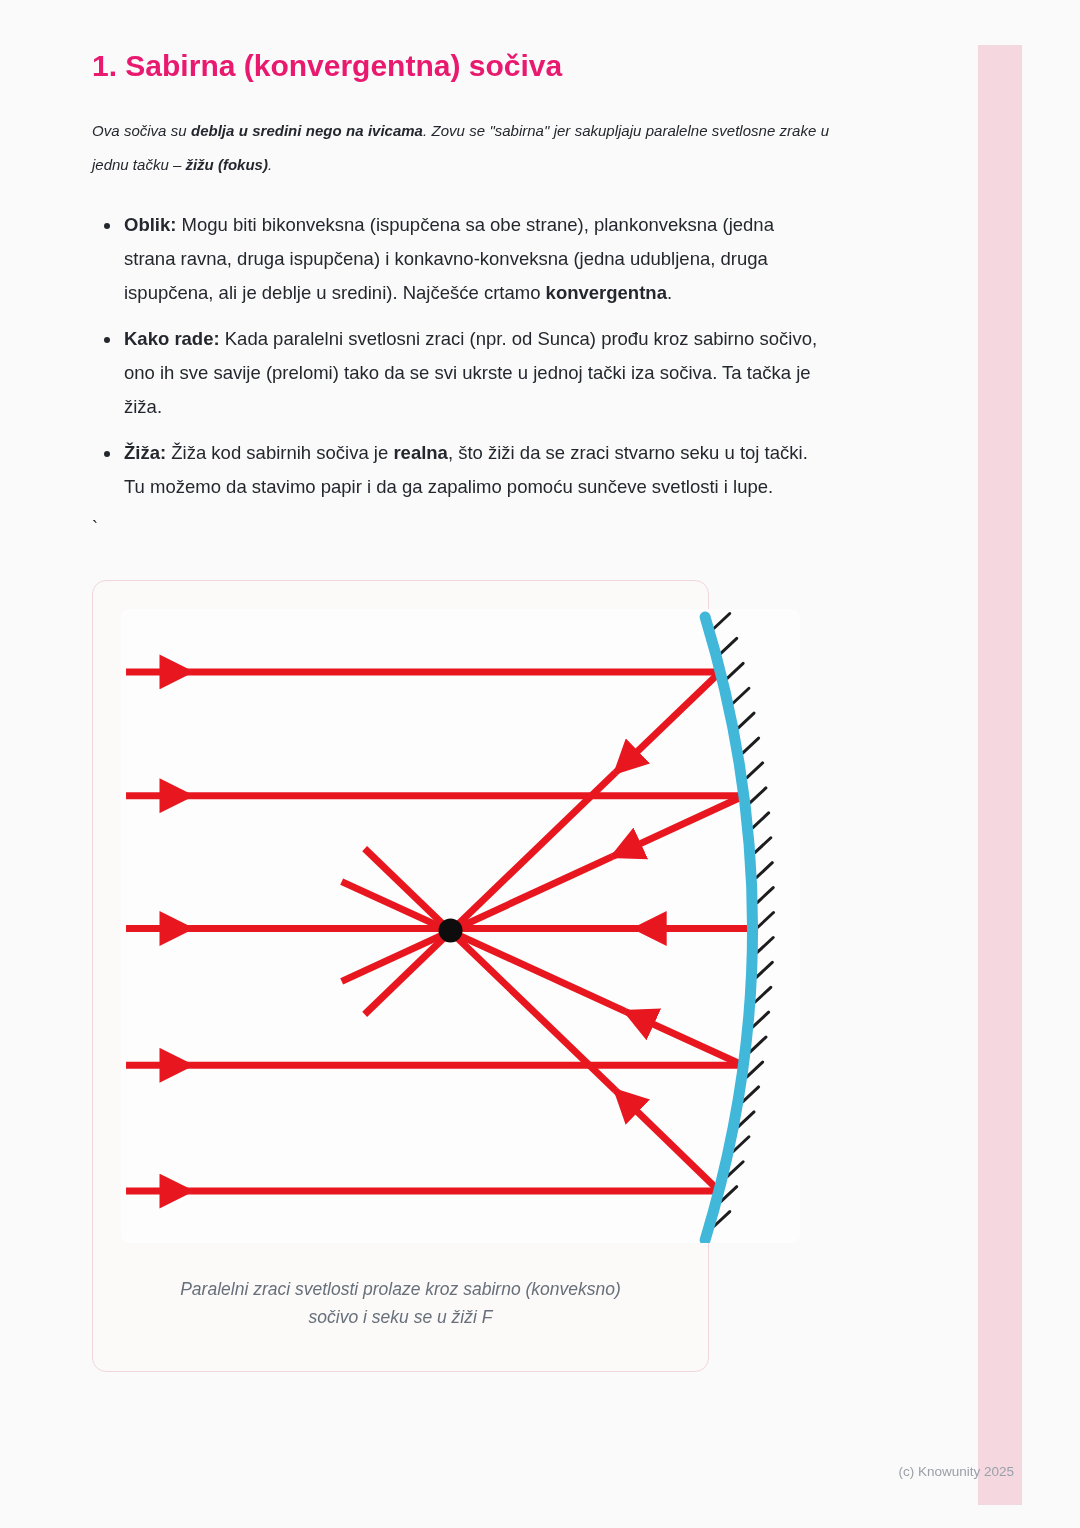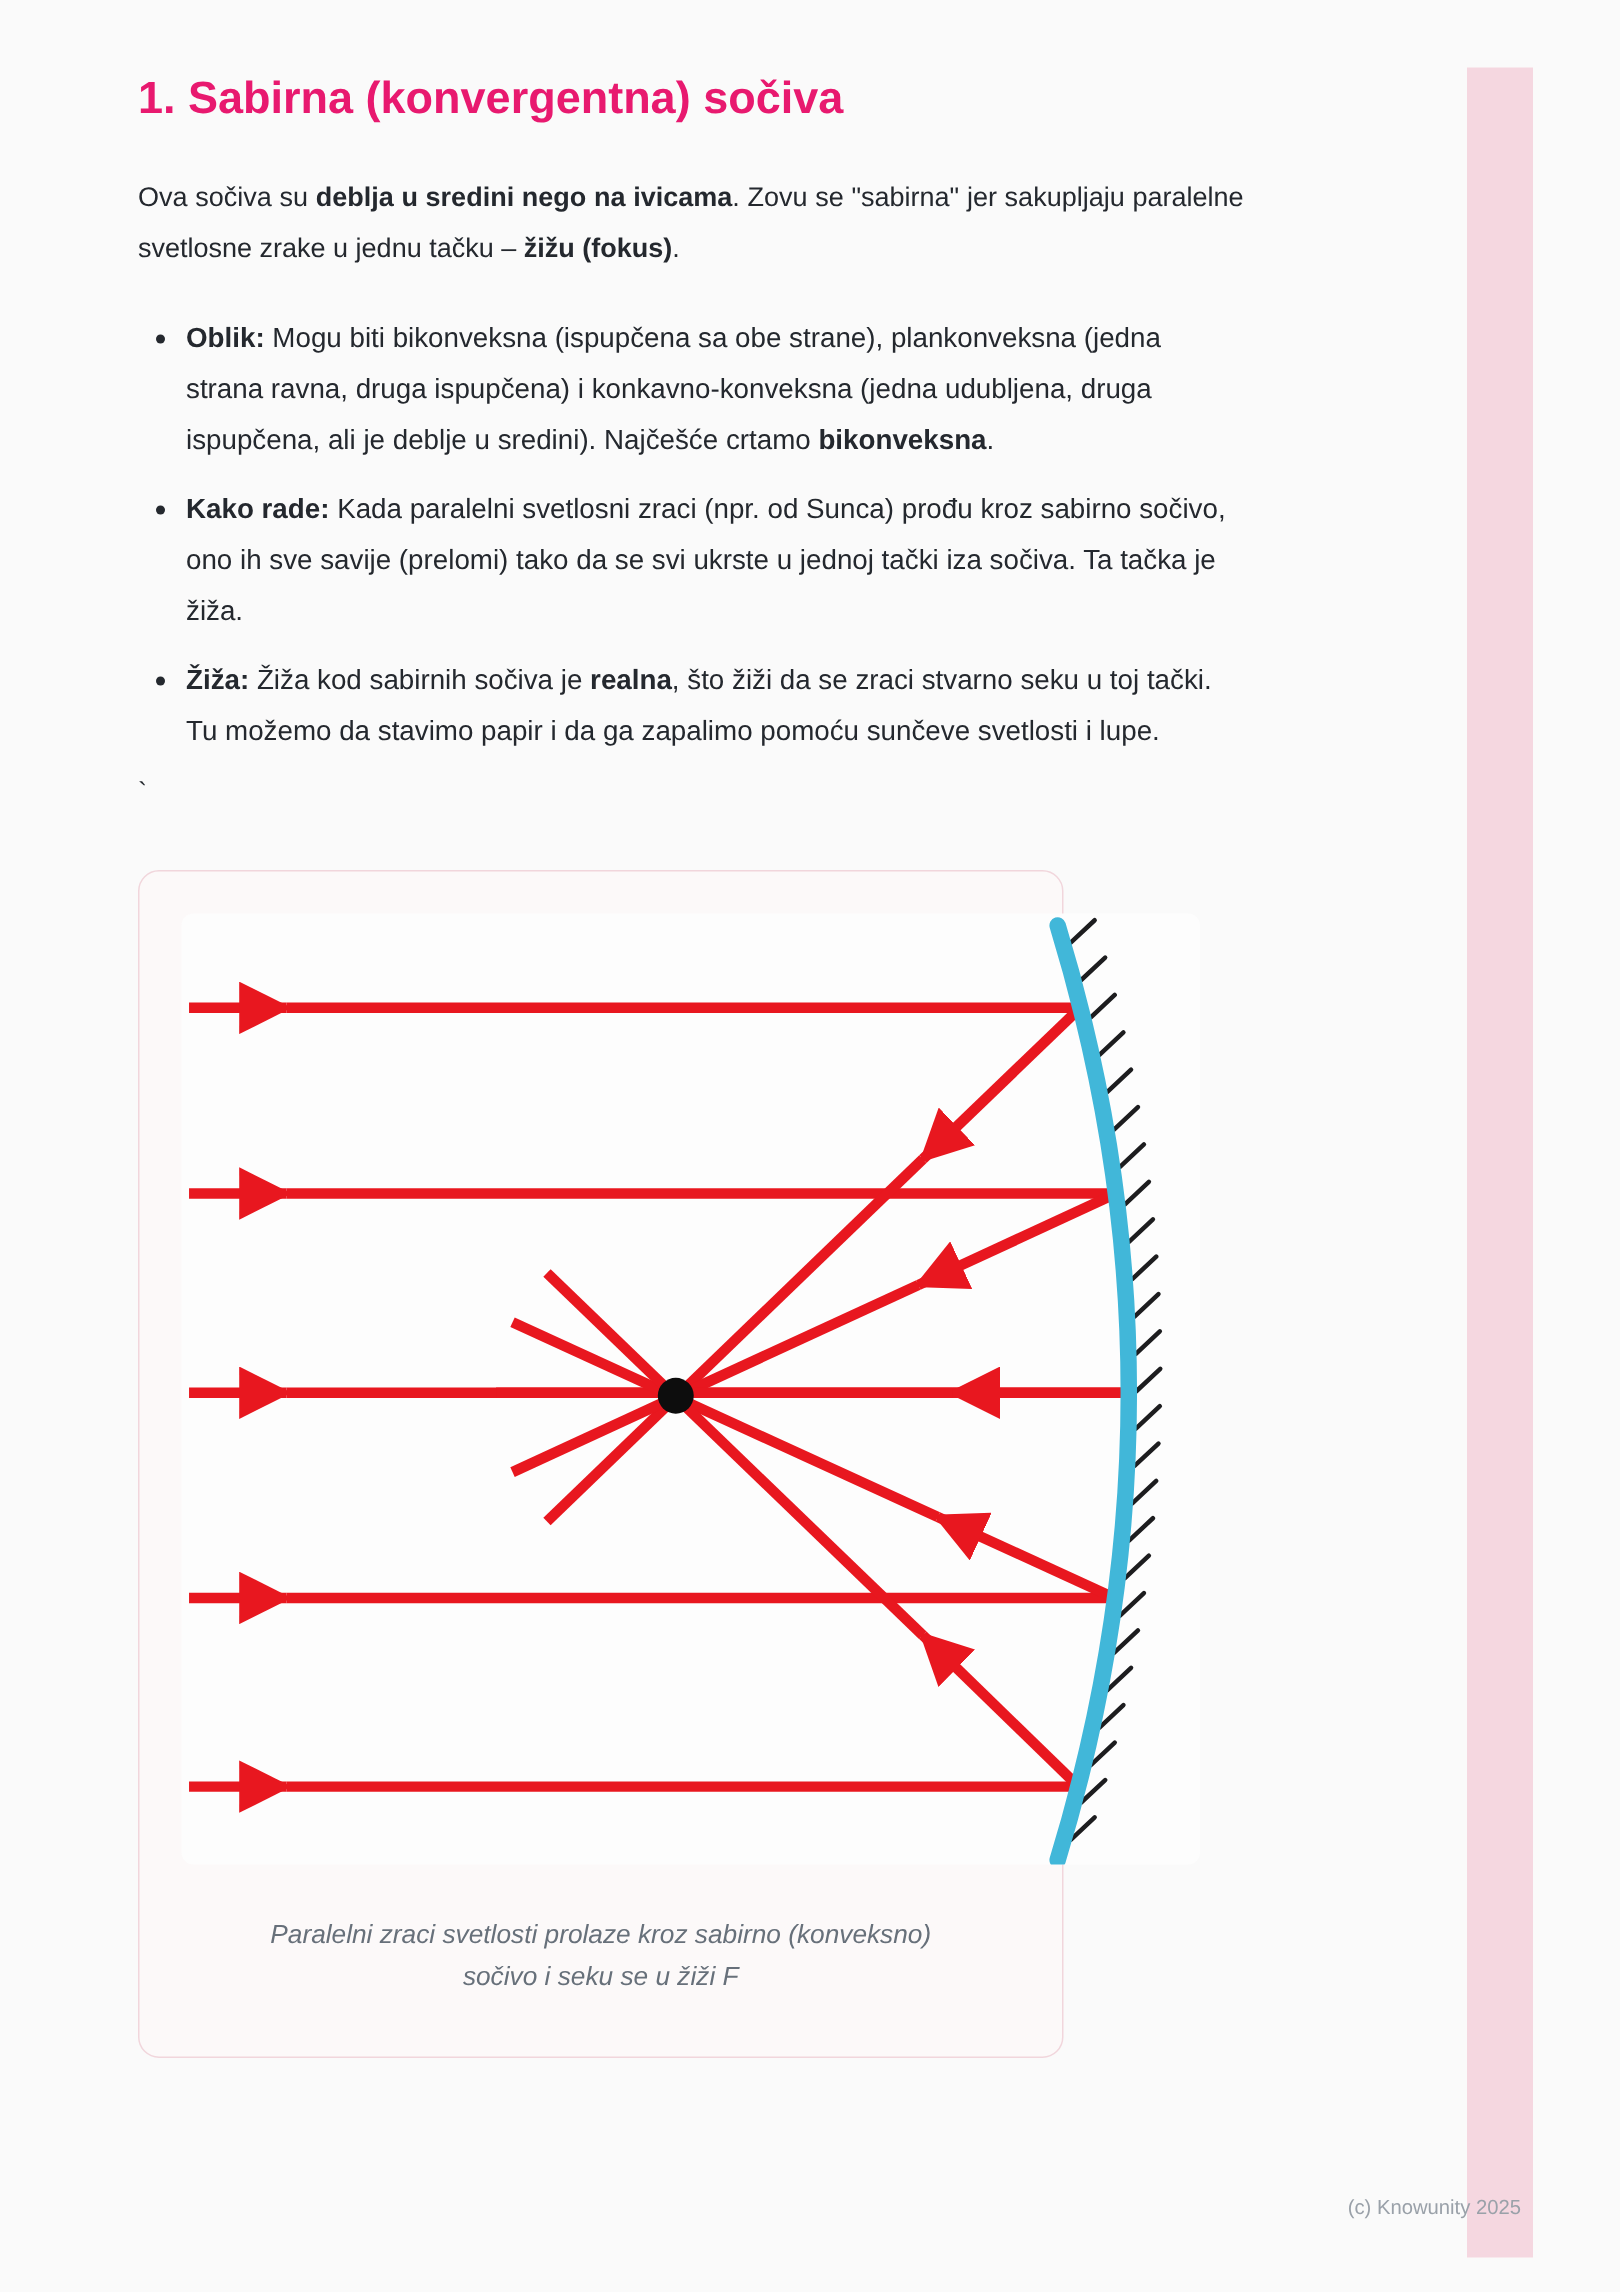--- a/index.html
+++ b/index.html
@@ -14,22 +14,23 @@
     background:#f5d7e0;
   }
   .content {
     position:absolute; left:92px; top:48px; width:737px;
   }
   h1.heading {
     margin:0 0 30px 0; font-size:30px; line-height:1.2; font-weight:700;
     color:#e8196f;
   }
   p.lead {
-    margin:0 0 26px 0; font-size:18px; line-height:34px;
+    margin:0 0 26px 0; font-size:15px; line-height:34px;
     text-align:justify;
+    font-style:italic;
   }
   ul.props {
     margin:0; padding:0 0 0 30px;
   }
   ul.props li {
     font-size:18.5px; line-height:34px; margin:0 0 12px 0; padding-left:2px;
   }
   ul.props li::marker { color:#24282e; }
   b { font-weight:700; }
   .stray {
@@ -59,21 +60,21 @@
 
 <div class="side-stripe"></div>
 
 <div class="content">
 
   <h1 class="heading">1. Sabirna (konvergentna) sočiva</h1>
 
   <p class="lead"><span>Ova sočiva su </span><b>deblja u sredini nego na ivicama</b><span>. Zovu se "sabirna" jer sakupljaju paralelne svetlosne zrake u jednu tačku – </span><b>žižu (fokus)</b><span>.</span></p>
 
   <ul class="props">
-    <li><b>Oblik:</b><span> Mogu biti bikonveksna (ispupčena sa obe strane), plankonveksna (jedna strana ravna, druga ispupčena) i konkavno-konveksna (jedna udubljena, druga ispupčena, ali je deblje u sredini). Najčešće crtamo </span><b>bikonveksna</b><span>.</span></li>
+    <li><b>Oblik:</b><span> Mogu biti bikonveksna (ispupčena sa obe strane), plankonveksna (jedna strana ravna, druga ispupčena) i konkavno-konveksna (jedna udubljena, druga ispupčena, ali je deblje u sredini). Najčešće crtamo </span><b>konvergentna</b><span>.</span></li>
     <li><b>Kako rade:</b><span> Kada paralelni svetlosni zraci (npr. od Sunca) prođu kroz sabirno sočivo, ono ih sve savije (prelomi) tako da se svi ukrste u jednoj tački iza sočiva. Ta tačka je žiža.</span></li>
     <li><b>Žiža:</b><span> Žiža kod sabirnih sočiva je </span><b>realna</b><span>, što žiži da se zraci stvarno seku u toj tački. Tu možemo da stavimo papir i da ga zapalimo pomoću sunčeve svetlosti i lupe.</span></li>
   </ul>
 
   <div class="stray">`</div>
 
   <figure class="figure-card">
     <div class="diagram-panel">
       <svg width="679" height="634" viewBox="0 0 680 635" xmlns="http://www.w3.org/2000/svg">
         <defs>

